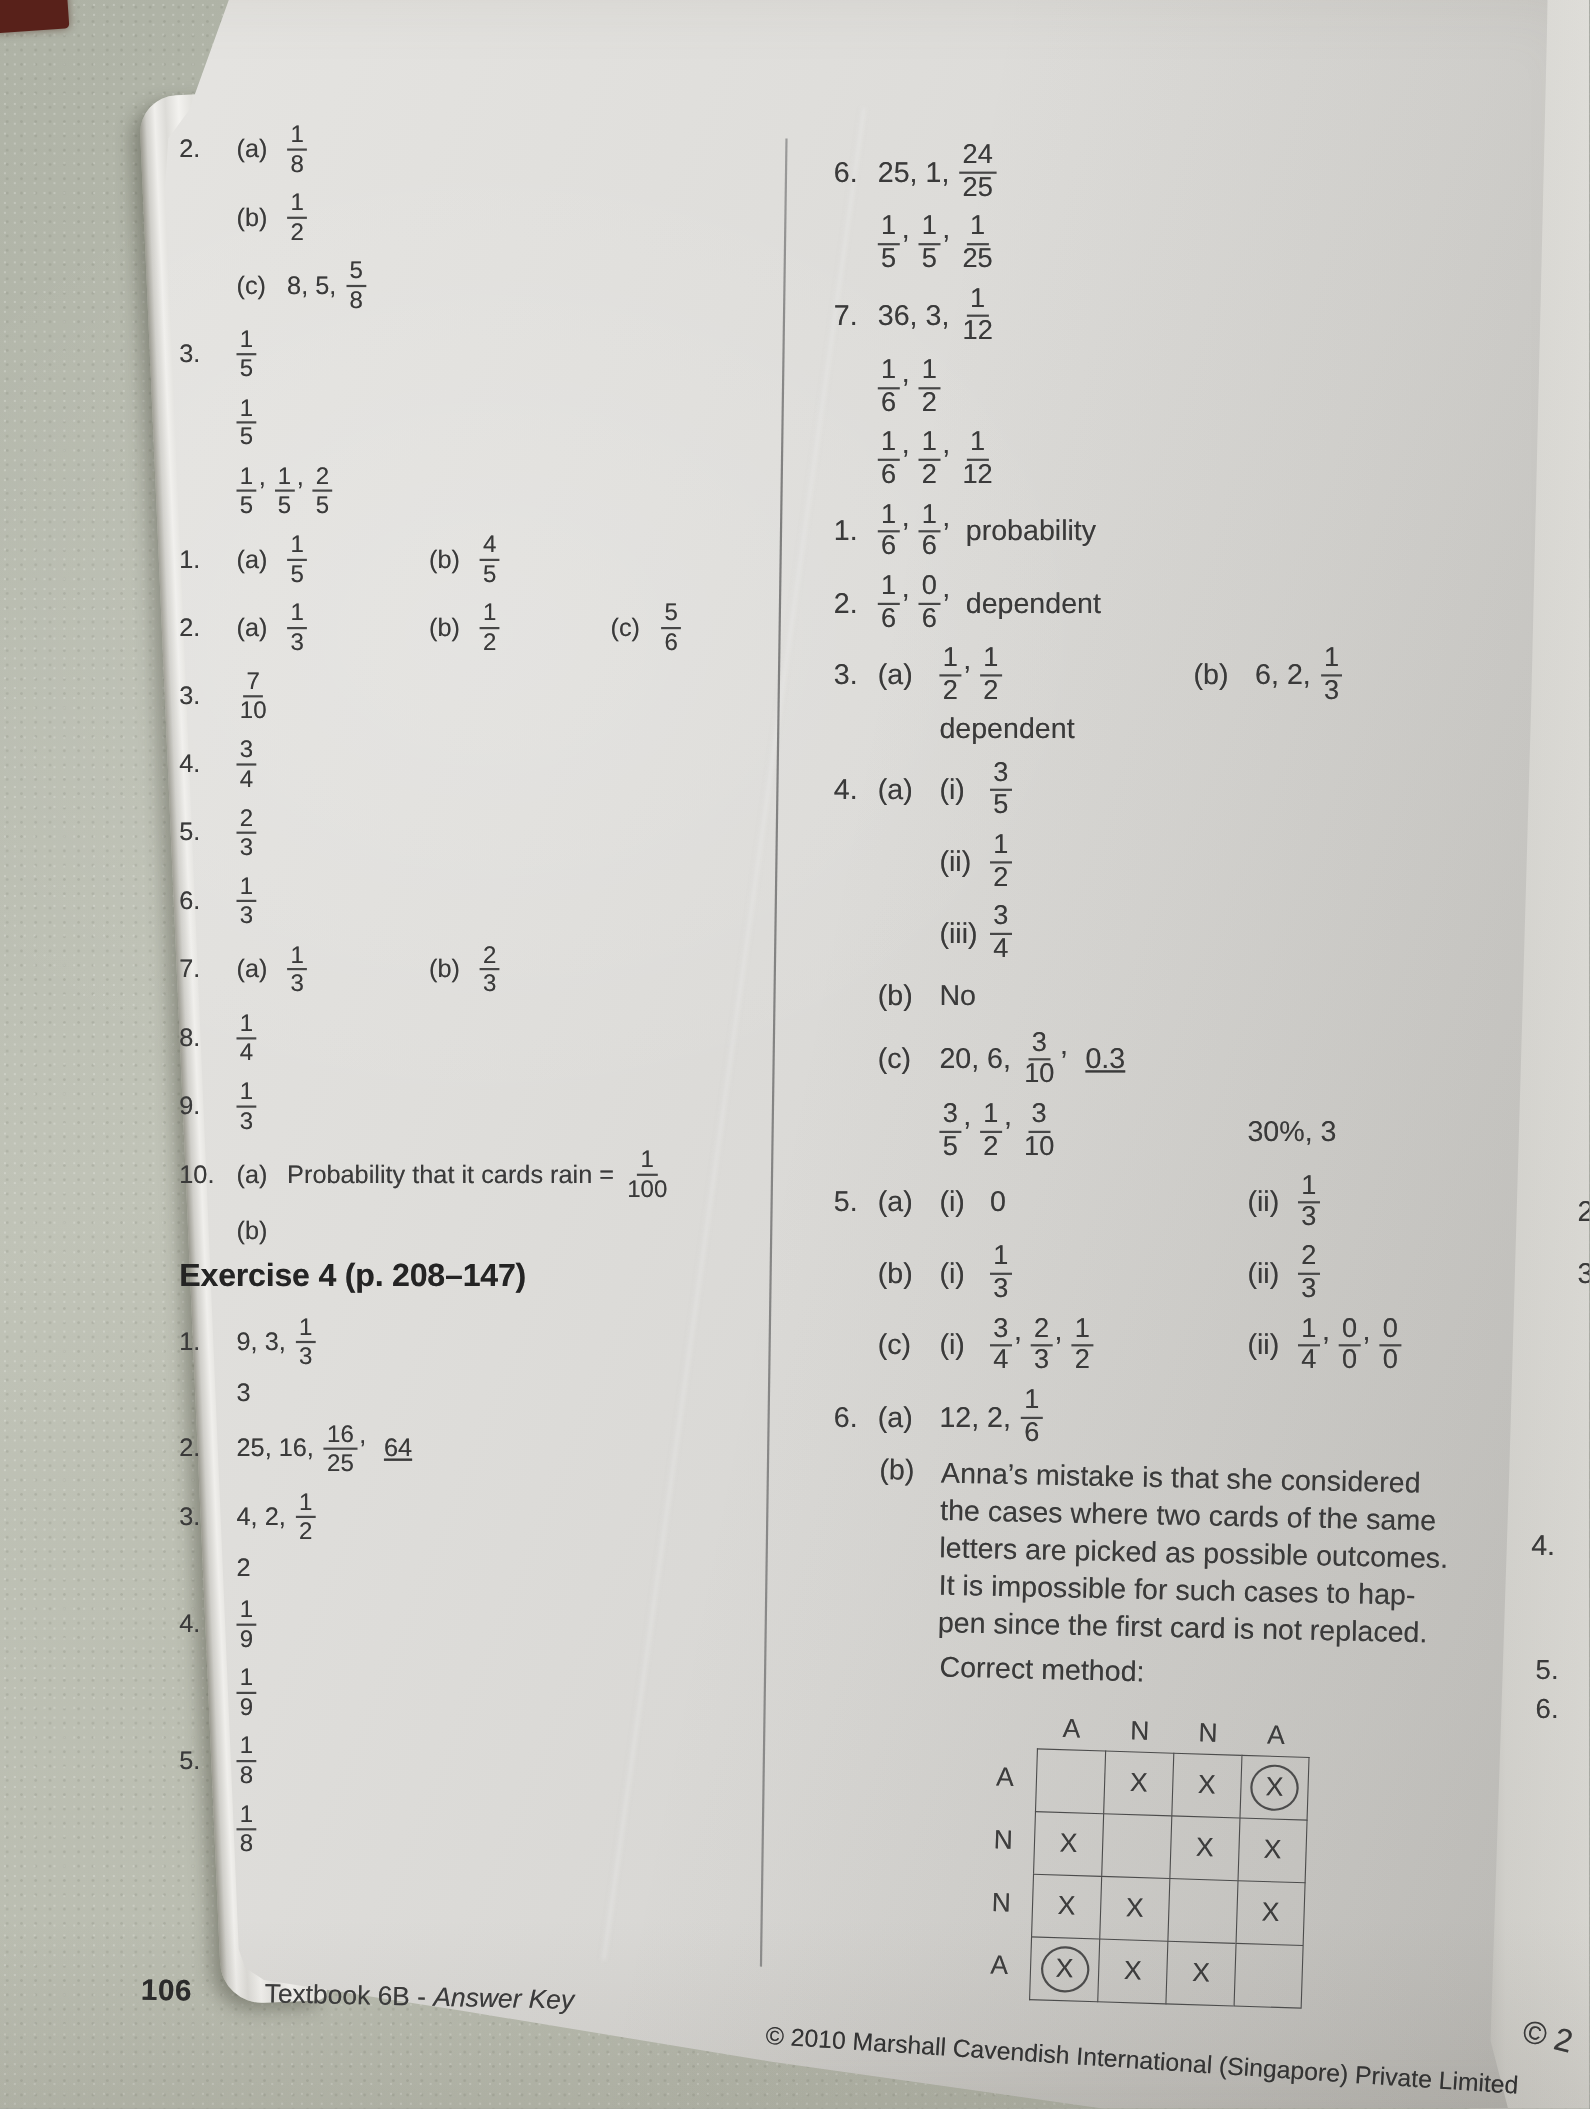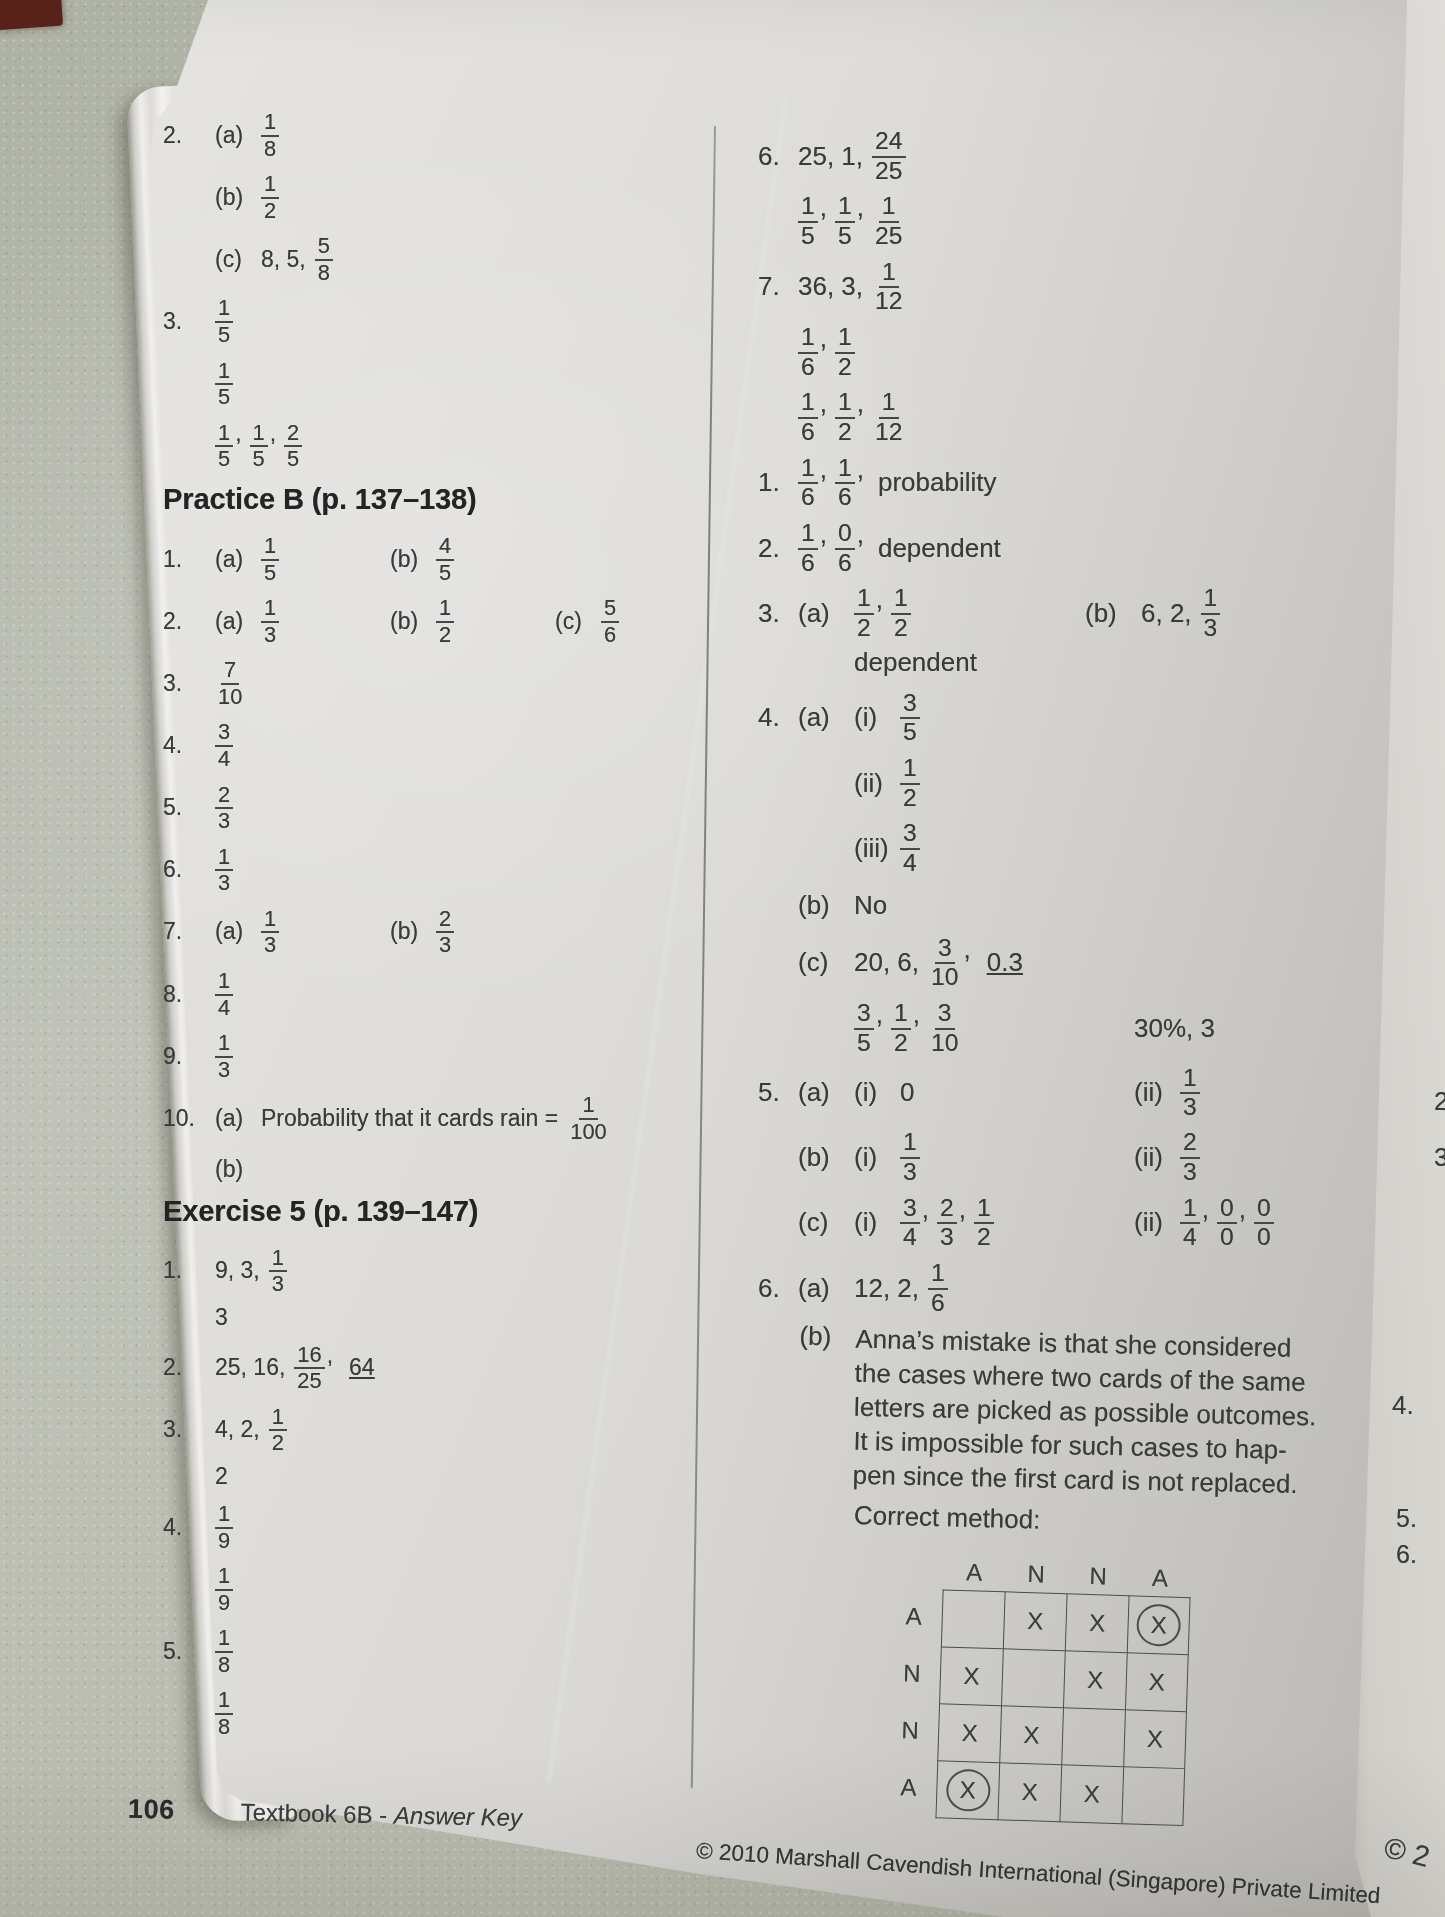--- a/index.html
+++ b/index.html
@@ -155,21 +155,20 @@
             </span>
           <span class="fli">
               <span class="fr">
                 <span class="n">2</span>
                 <span class="d">5</span>
               </span>
             </span>
         </span>
       </div>
 
-      <h2 class="ttl">Practice B (p. 137–138)</h2>
 
       <div class="row">
         <span class="lqn">1.</span>
         <span class="llab">(a)</span>
         <span class="fr">
             <span class="n">1</span>
             <span class="d">5</span>
           </span>
         <span class="at lat1">
           <span class="llab">(b)</span>
@@ -267,21 +266,21 @@
         <span class="tx">Probability that it cards rain =</span>
         <span class="fr">
             <span class="n">1</span>
             <span class="d">100</span>
           </span>
       </div>
       <div class="row lind top">
         <span class="llab">(b)</span>
       </div>
 
-      <h2 class="ttl">Exercise 5 (p. 139–147)</h2>
+      <h2 class="ttl">Exercise 4 (p. 208–147)</h2>
 
       <div class="row">
         <span class="lqn">1.</span>
         <span class="tx">9, 3,</span>
         <span class="fr">
             <span class="n">1</span>
             <span class="d">3</span>
           </span>
       </div>
       <div class="trow lind">3</div>

